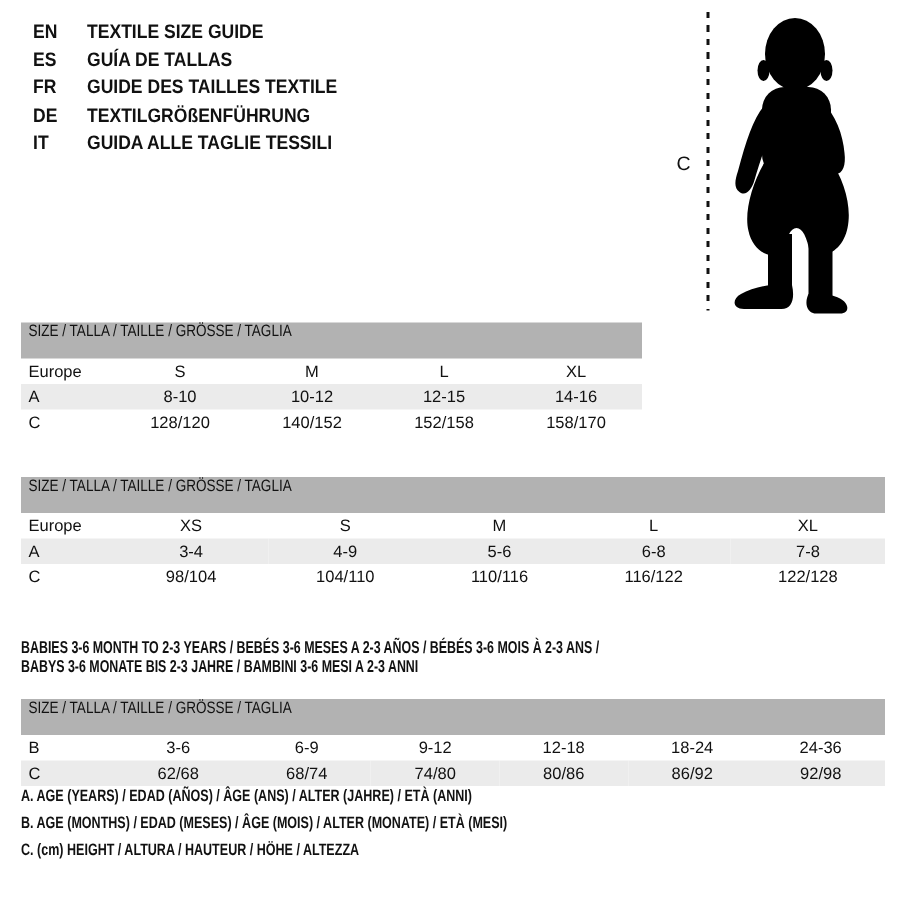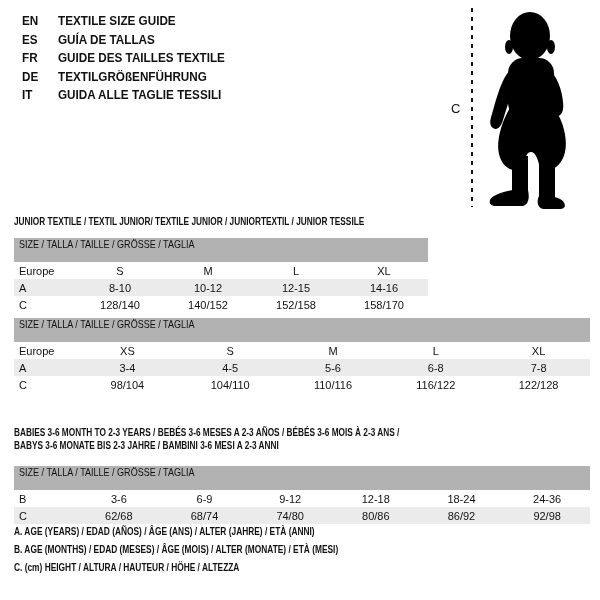--- a/index.html
+++ b/index.html
@@ -82,23 +82,20 @@
     <path d="M26,62 C17,70 12,86 6,108 C4,114 3,119 7,122 C11,125 15,121 17,114 C21,100 27,84 31,70 Z"></path>
     <path d="M62,62 C71,70 76,84 77,96 C78,104 76,110 71,110 C67,110 66,103 65,97 C63,85 59,74 55,66 Z"></path>
     <path d="M25,100 C15,116 10,136 13,148 C15,158 23,165 30,164 L37,163 C38,152 41,146 45,146 C49,146 52,152 54,163 L61,164 C70,164 77,156 79,146 C82,132 77,114 67,100 Z"></path>
     <rect x="26" y="150" width="16" height="42"></rect>
     <rect x="53" y="150" width="16" height="48"></rect>
     <path d="M42,184 C33,182 17,185 8,190 C2,193 2,200 10,200 L35,200 C42,200 44,193 42,184 Z"></path>
     <path d="M53,190 C50,196 52,203 58,203 L74,203 C81,203 80,196 74,193 C68,190 57,188 53,190 Z"></path>
   </svg>
 
   <section class="size-section sec0">
-    <h2 class="tbl-title">
-        <span class="tline"><span>JUNIOR TEXTILE / TEXTIL JUNIOR/ TEXTILE JUNIOR / JUNIORTEXTIL / JUNIOR TESSILE</span></span>
-      </h2>
     <table class="size-table">
       <colgroup>
           <col class="label-col">
           <col>
           <col>
           <col>
           <col>
         </colgroup>
       <thead>
         <tr>
@@ -115,21 +112,21 @@
           </tr>
           <tr class="alt">
             <td class="row-label">A</td>
             <td class="val">8-10</td>
             <td class="val">10-12</td>
             <td class="val">12-15</td>
             <td class="val">14-16</td>
           </tr>
           <tr>
             <td class="row-label">C</td>
-            <td class="val">128/140</td>
+            <td class="val">128/120</td>
             <td class="val">140/152</td>
             <td class="val">152/158</td>
             <td class="val">158/170</td>
           </tr>
         </tbody>
     </table>
   </section>
 
   <section class="size-section sec1">
     <table class="size-table">
@@ -151,21 +148,21 @@
             <td class="row-label">Europe</td>
             <td class="val">XS</td>
             <td class="val">S</td>
             <td class="val">M</td>
             <td class="val">L</td>
             <td class="val">XL</td>
           </tr>
           <tr class="alt">
             <td class="row-label">A</td>
             <td class="val">3-4</td>
-            <td class="val">4-5</td>
+            <td class="val">4-9</td>
             <td class="val">5-6</td>
             <td class="val">6-8</td>
             <td class="val">7-8</td>
           </tr>
           <tr>
             <td class="row-label">C</td>
             <td class="val">98/104</td>
             <td class="val">104/110</td>
             <td class="val">110/116</td>
             <td class="val">116/122</td>

